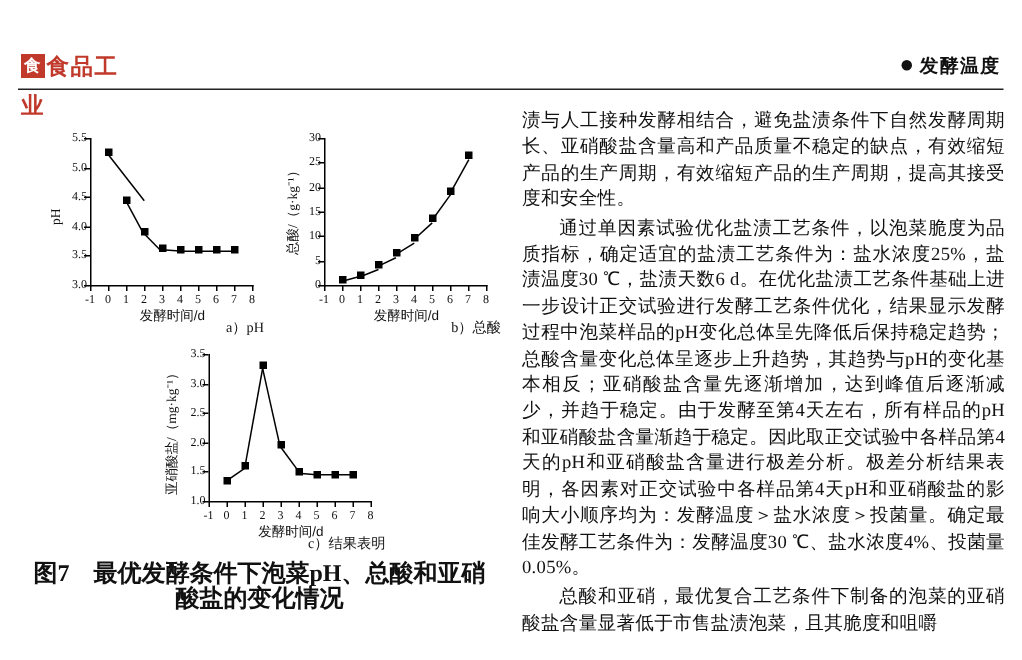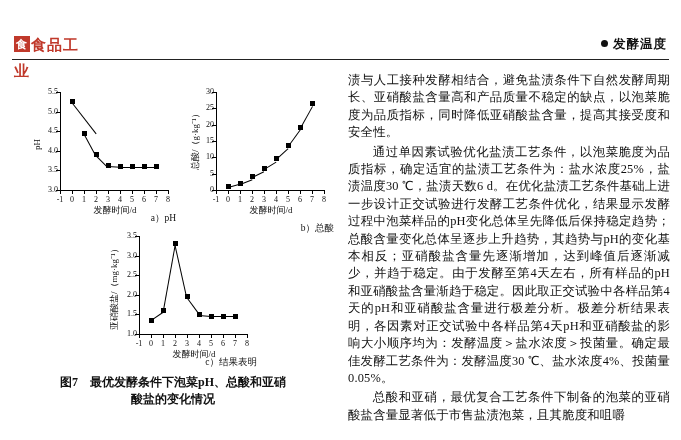--- a/index.html
+++ b/index.html
@@ -113,21 +113,21 @@
     border: 0;
   }
   .chart .plotbox {
     position: absolute;
     border-left: 1.1px solid #000;
     border-bottom: 1.1px solid #000;
   }
   .axis-title {
     position: absolute;
     font-size: 9px;
-    font-family: Liberation Serif, serif;
+    font-family: Liberation Sans, sans-serif;
     text-align: center;
     white-space: nowrap;
   }
   .ylabel {
     position: absolute;
     font-size: 9px;
     white-space: nowrap;
     transform-origin: left top;
   }
   .tick-label {
@@ -159,21 +159,21 @@
     position: absolute;
     font-size: 9.5px;
     text-align: right;
     white-space: nowrap;
   }
   .fig-caption {
     position: absolute;
     left: 0;
     width: 322px;
     text-align: center;
-    font-size: 12px;
+    font-size: 16px;
     font-weight: bold;
     line-height: 17px;
   }
 </style>
 </head>
 <body>
 
 <div class="page">
 
   <div class="header">
@@ -298,21 +298,21 @@
         <div class="marker" style="left:58px;  top:97.5px;"></div>
         <div class="marker" style="left:70px;  top:90.9px;"></div>
         <div class="marker" style="left:82px;  top:82.8px;"></div>
         <div class="marker" style="left:94px;  top:72.9px;"></div>
         <div class="marker" style="left:106px; top:59.9px;"></div>
         <div class="marker" style="left:118px; top:41.9px;"></div>
         <div class="marker" style="left:130px; top:17.4px;"></div>
       </div>
 
       <div class="caption-sub" style="left:14px; top:134px; width:150px;">a）pH</div>
-      <div class="caption-sub" style="left:170px; top:144px; width:152px;">b）总酸</div>
+      <div class="caption-sub" style="left:170px; top:134px; width:152px;">b）总酸</div>
 
       <div class="chart" style="left:85px; top:152px; width:160px; height:128px;">
         <div class="plotbox" style="left:42px; top:6px; width:108px; height:98px;"></div>
         <div class="tick-label" style="left:18px; top:1px; width:22px; text-align:right;">3.5</div>
         <div class="tick-label" style="left:18px; top:20.6px; width:22px; text-align:right;">3.0</div>
         <div class="tick-label" style="left:18px; top:40.2px; width:22px; text-align:right;">2.5</div>
         <div class="tick-label" style="left:18px; top:59.8px; width:22px; text-align:right;">2.0</div>
         <div class="tick-label" style="left:18px; top:79.4px; width:22px; text-align:right;">1.5</div>
         <div class="tick-label" style="left:18px; top:99px; width:22px; text-align:right;">1.0</div>
         <div class="tick" style="left:38px; top:6px;    width:4px; height:1px;"></div>
@@ -362,18 +362,18 @@
       </div>
 
       <div class="caption-sub" style="left:85px; top:278px; width:160px;">c）结果表明</div>
 
       <div class="fig-caption" style="top:296px;">图7　最优发酵条件下泡菜pH、总酸和亚硝</div>
       <div class="fig-caption" style="top:313px;">酸盐的变化情况</div>
     </div>
   </div>
 
   <div class="col col-right">
-    <p class="body">渍与人工接种发酵相结合，避免盐渍条件下自然发酵周期长、亚硝酸盐含量高和产品质量不稳定的缺点，以泡菜脆度为品质指标，同时降低亚硝酸盐含量，提高其接受度和安全性。</p>
+    <p class="body">渍与人工接种发酵相结合，避免盐渍条件下自然发酵周期长、亚硝酸盐含量高和产品质量不稳定的缺点，有效缩短产品的生产周期，有效缩短产品的生产周期，提高其接受度和安全性。</p>
     <p class="body indent">通过单因素试验优化盐渍工艺条件，以泡菜脆度为品质指标，确定适宜的盐渍工艺条件为：盐水浓度25%，盐渍温度30 ℃，盐渍天数6 d。在优化盐渍工艺条件基础上进一步设计正交试验进行发酵工艺条件优化，结果显示发酵过程中泡菜样品的pH变化总体呈先降低后保持稳定趋势；总酸含量变化总体呈逐步上升趋势，其趋势与pH的变化基本相反；亚硝酸盐含量先逐渐增加，达到峰值后逐渐减少，并趋于稳定。由于发酵至第4天左右，所有样品的pH和亚硝酸盐含量渐趋于稳定。因此取正交试验中各样品第4天的pH和亚硝酸盐含量进行极差分析。极差分析结果表明，各因素对正交试验中各样品第4天pH和亚硝酸盐的影响大小顺序均为：发酵温度＞盐水浓度＞投菌量。确定最佳发酵工艺条件为：发酵温度30 ℃、盐水浓度4%、投菌量0.05%。</p>
     <p class="body indent">总酸和亚硝，最优复合工艺条件下制备的泡菜的亚硝酸盐含量显著低于市售盐渍泡菜，且其脆度和咀嚼</p>
   </div>
 
 </div>
 
 </body></html>

